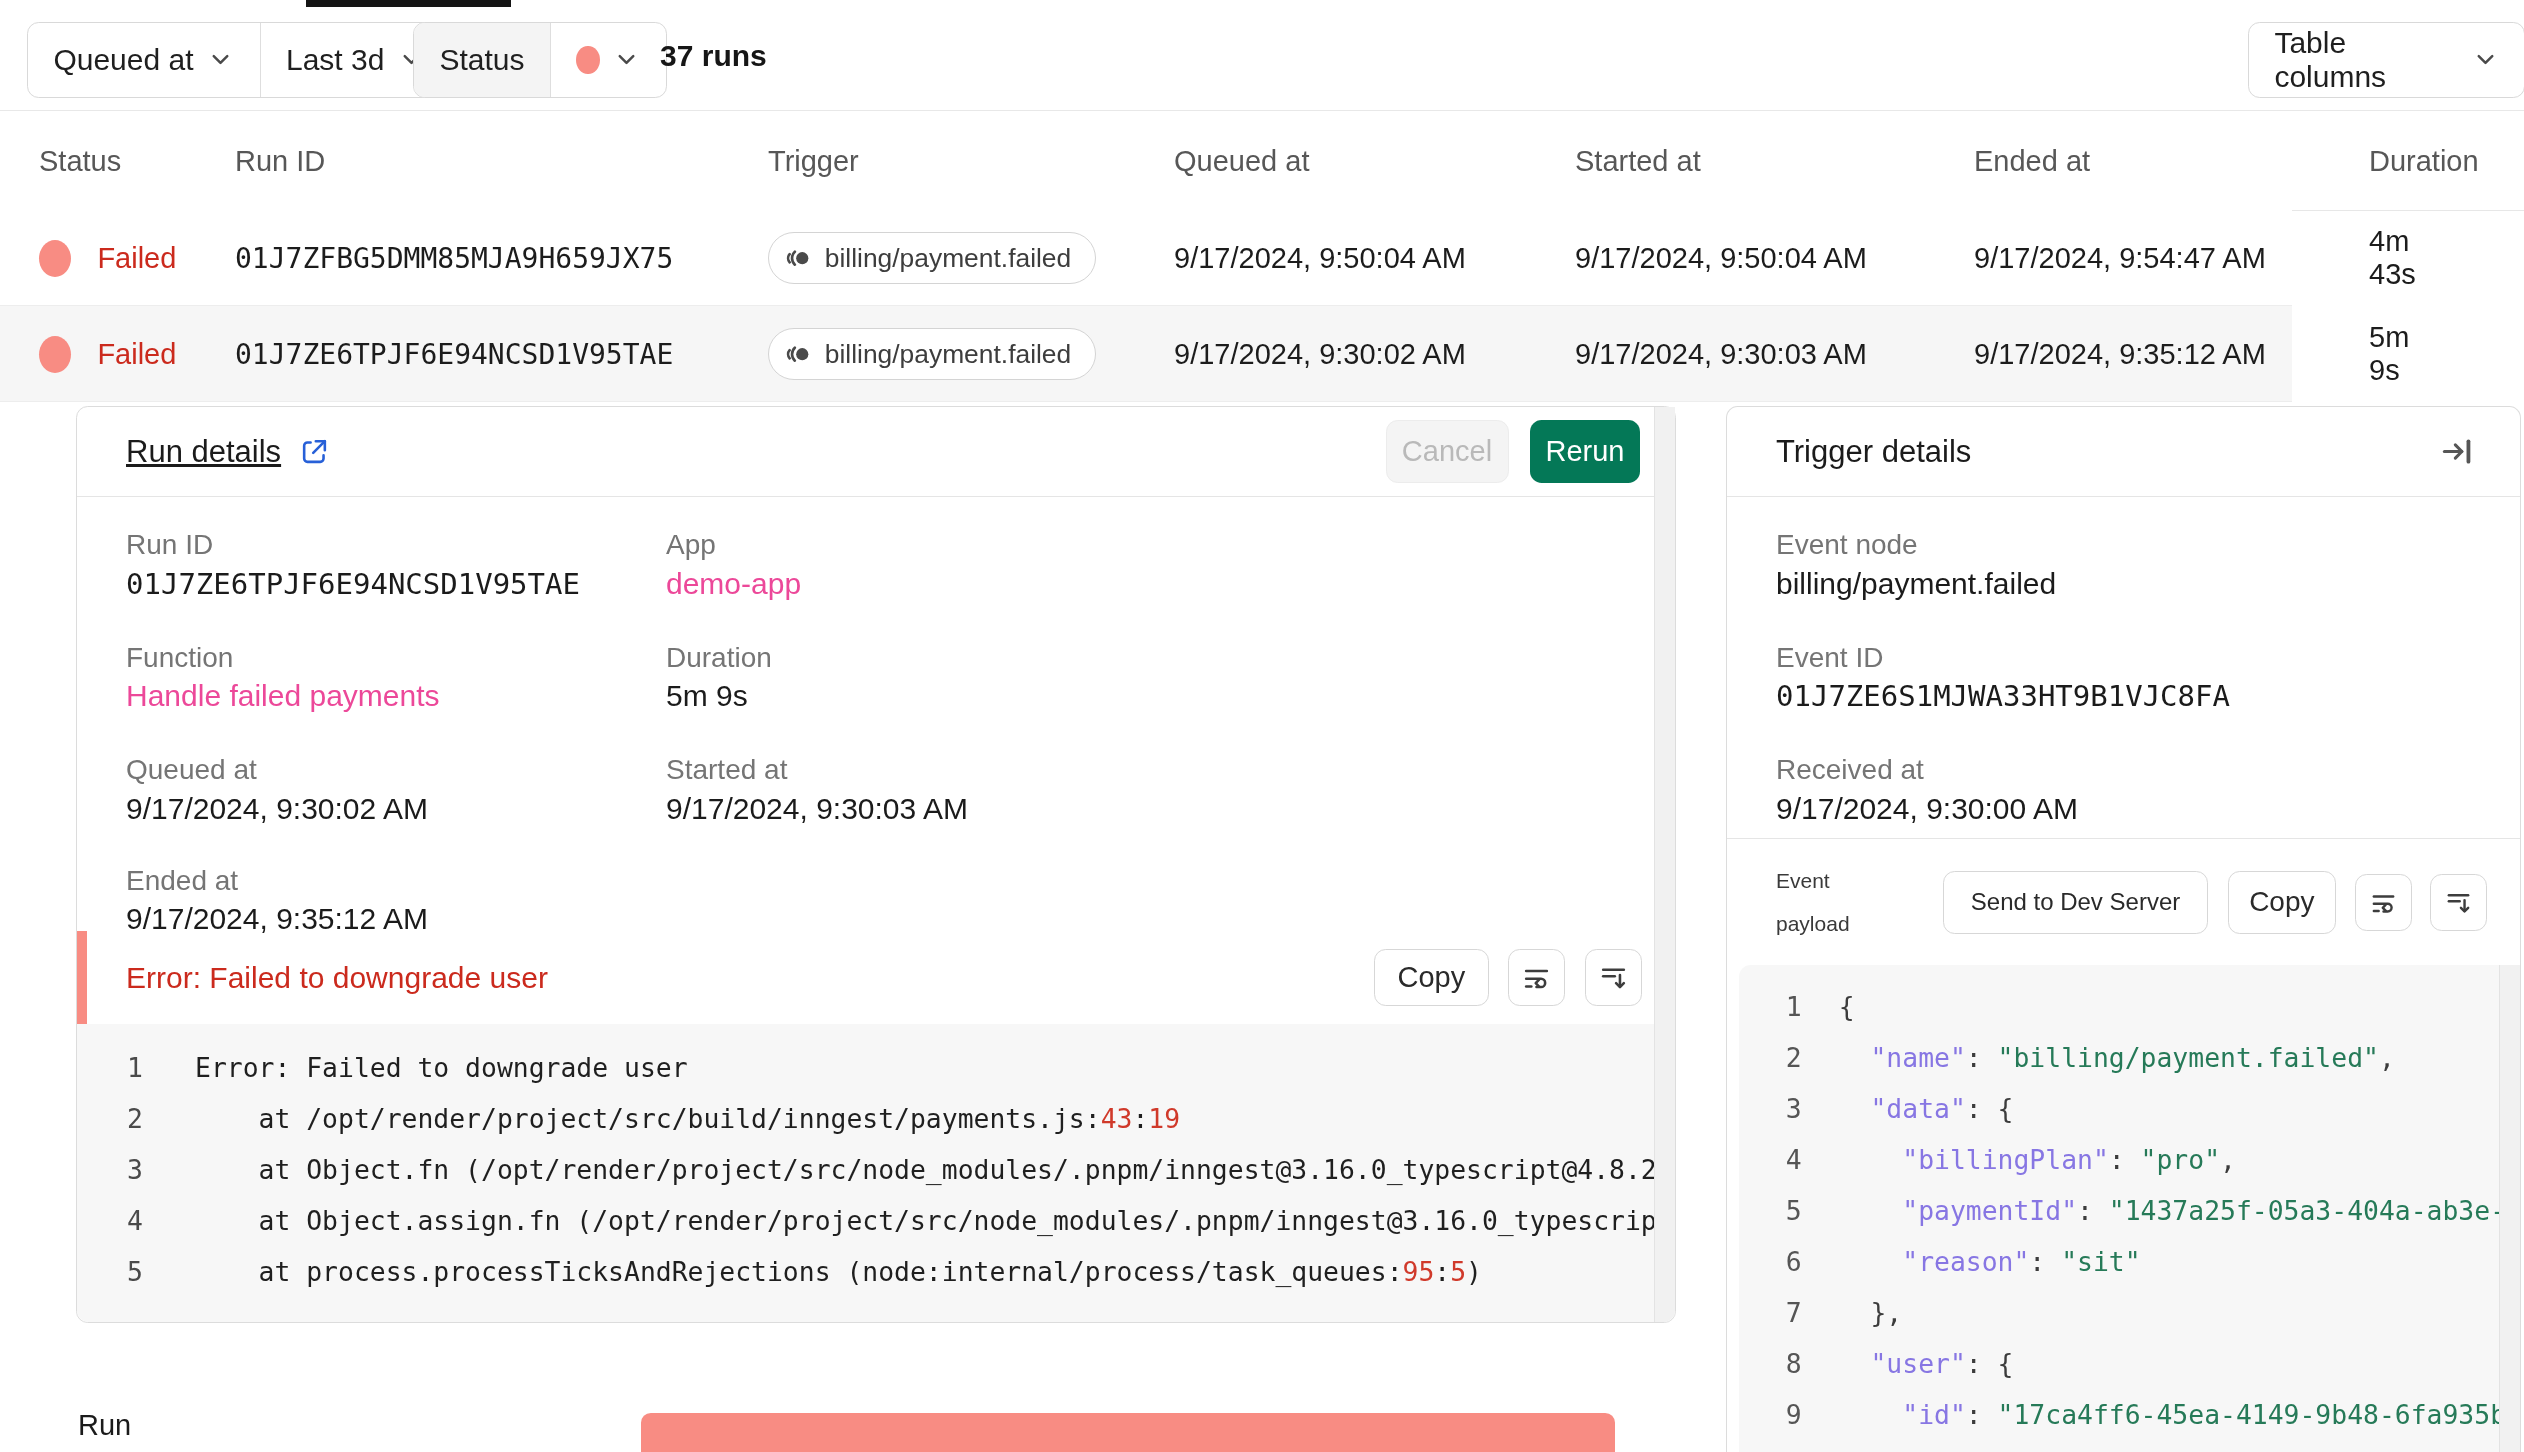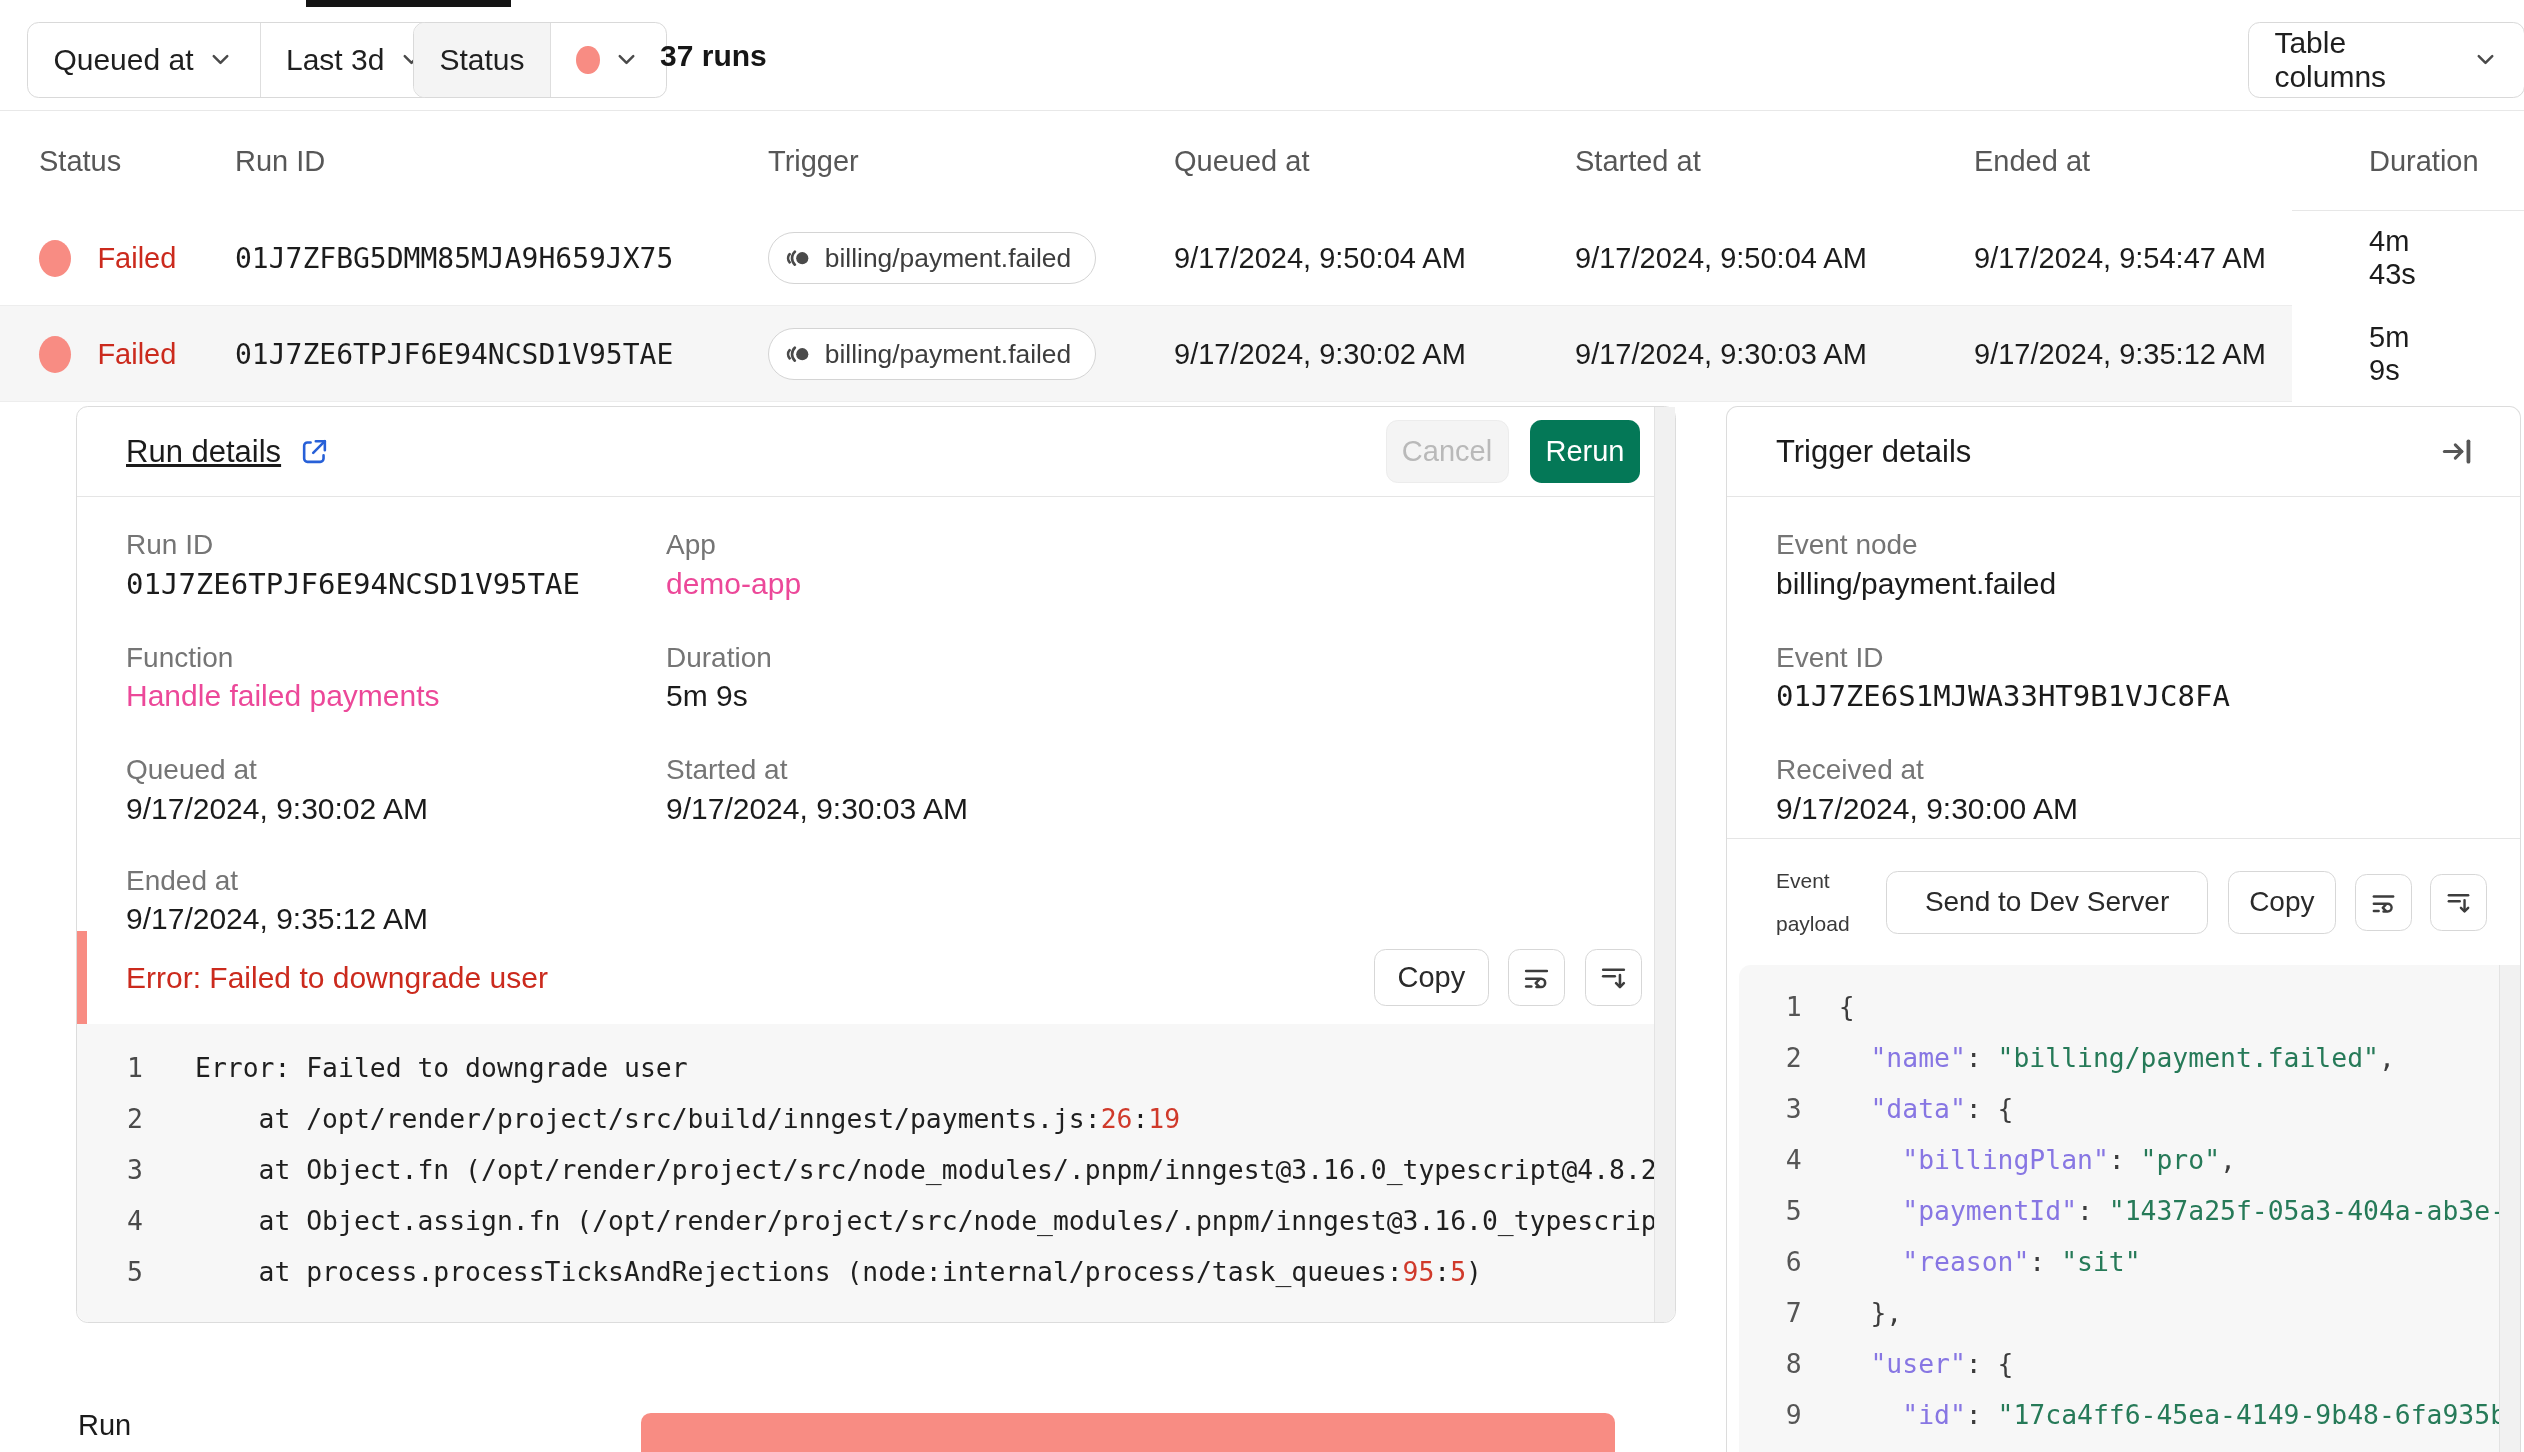--- a/index.html
+++ b/index.html
@@ -244,21 +244,21 @@
             <path d="M4 11h9"></path>
             <path d="M17 10v9"></path>
             <path d="M14 16.4l3 3 3-3"></path>
           </svg>
       </span>
     </div>
   </div>
 
   <div class="codeblock err-code">
       <div class="code-line"><span class="ln">1</span><span class="t-plain">Error: Failed to downgrade user</span></div>
-      <div class="code-line"><span class="ln">2</span><span class="t-plain">    at /opt/render/project/src/build/inngest/payments.js:</span><span class="t-red">26</span><span class="t-plain">:</span><span class="t-red">19</span></div>
+      <div class="code-line"><span class="ln">2</span><span class="t-plain">    at /opt/render/project/src/build/inngest/payments.js:</span><span class="t-red">43</span><span class="t-plain">:</span><span class="t-red">19</span></div>
       <div class="code-line"><span class="ln">3</span><span class="t-plain">    at Object.fn (/opt/render/project/src/node_modules/.pnpm/inngest@3.16.0_typescript@4.8.2/node</span></div>
       <div class="code-line"><span class="ln">4</span><span class="t-plain">    at Object.assign.fn (/opt/render/project/src/node_modules/.pnpm/inngest@3.16.0_typescript@4.8</span></div>
       <div class="code-line"><span class="ln">5</span><span class="t-plain">    at process.processTicksAndRejections (node:internal/process/task_queues:</span><span class="t-red">95</span><span class="t-plain">:</span><span class="t-red">5</span><span class="t-plain">)</span></div>
     </div>
   <div class="vscroll" style="border-radius:0 0 11.7px 0;"></div>
 </div>
 
 <span class="timeline-label">Run</span>
 <div class="timeline-bar"></div>
 
@@ -283,21 +283,21 @@
 
   <span class="flabel" style="left:49px; top:347px;">Received at</span>
   <span class="fvalue" style="left:49px; top:385px;">9/17/2024, 9:30:00 AM</span>
 
   <div class="abs" style="left:0; right:0; top:431px; height:127px; border-top:1px solid #e5e5e5; display:flex; align-items:center;">
     <div style="margin-left:49px; font-size:21px; color:#3a3a3a; line-height:43px;">
       <div>Event</div>
       <div>payload</div>
     </div>
     <div style="flex:1"></div>
-    <div class="btn light" style="padding:0 38px; height:63px; margin-right:19.6px; font-size:28px;">Send to Dev Server</div>
+    <div class="btn light" style="padding:0 27px; height:63px; margin-right:19.6px; font-size:24px;">Send to Dev Server</div>
     <div class="btn light" style="width:108px; height:63px; margin-right:19.6px; font-size:28px;">Copy</div>
     <div class="icon-btn" style="margin-right:17.6px;">
       <span>
         <svg width="29" height="29" viewBox="0 0 24 24" fill="none" stroke="#3d3d3d" stroke-width="2" stroke-linecap="round" stroke-linejoin="round">
             <path d="M4 7h16"></path>
             <path d="M4 13h11.5a3.2 3.2 0 0 1 0 6.4H12"></path>
             <path d="M14 13.6l-2.6 2.8 2.6 2.6"></path>
             <path d="M4 19h4"></path>
           </svg>
       </span>

